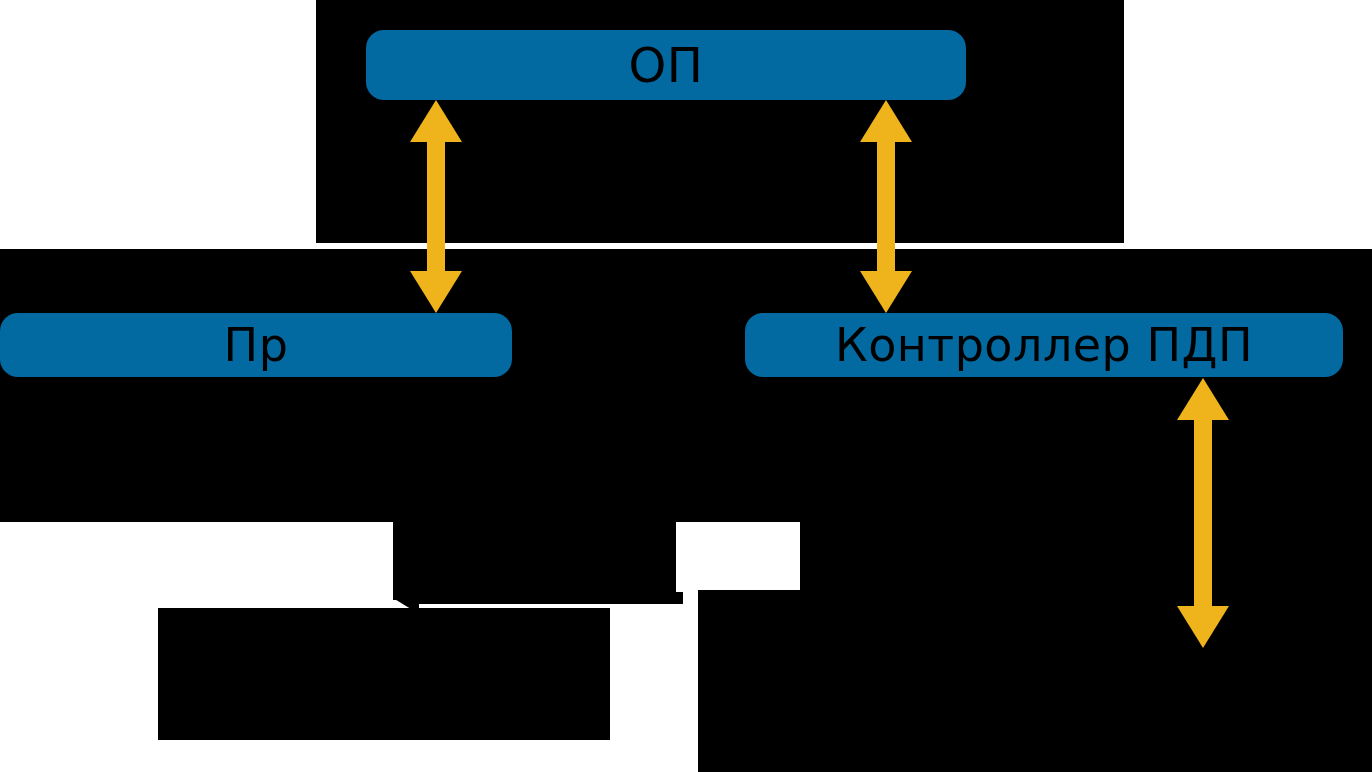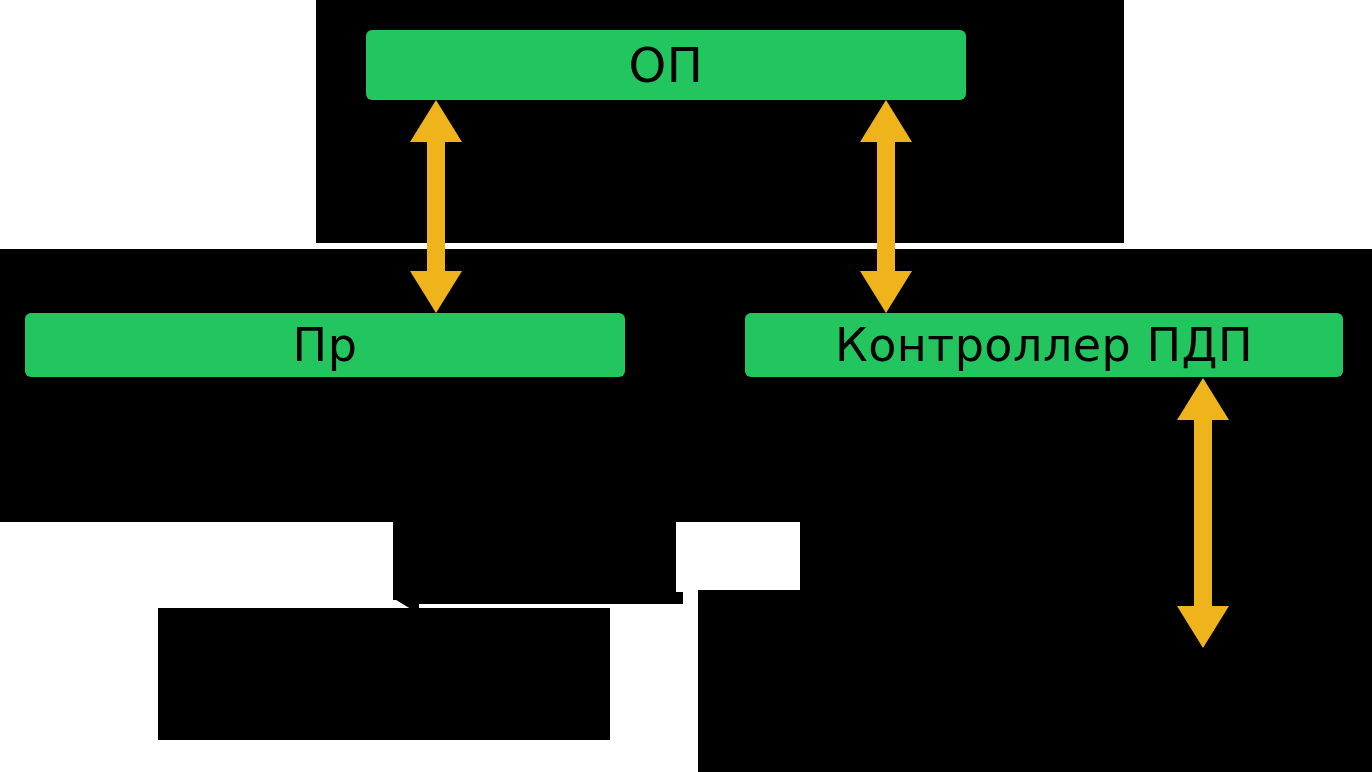--- a/index.html
+++ b/index.html
@@ -16,22 +16,22 @@
     overflow:hidden;
   }
   
   .plate{
     position:absolute;
     background:#000000;
   }
   
   .node{
     position:absolute;
-    background:#22c55e;
-    border-radius:6px;
+    background:#0369a1;
+    border-radius:18px;
     display:flex;
     align-items:center;
     justify-content:center;
     color:#000000;
     font-weight:400;
     letter-spacing:0.5px;
     white-space:nowrap;
     z-index:40;
   }
   .node-label{
@@ -134,21 +134,21 @@
   <div class="arrow-v" style="left:1177px;top:378px;width:52px;height:270px;">
     <div class="head-up"></div>
     <div class="shaft" style="top:36px;height:198px;"></div>
     <div class="head-dn"></div>
   </div>
 
   <div class="node" style="left:366px;top:30px;width:600px;height:70px;font-size:48px;">
     <span class="node-label">ОП</span>
   </div>
 
-  <div class="node" style="left:25px;top:313px;width:600px;height:64px;font-size:46px;">
+  <div class="node" style="left:0;top:313px;width:512px;height:64px;font-size:46px;">
     <span class="node-label">Пр</span>
   </div>
 
   <div class="node" style="left:745px;top:313px;width:598px;height:64px;font-size:46px;">
     <span class="node-label">Контроллер ПДП</span>
   </div>
 
 
 </div>
 

